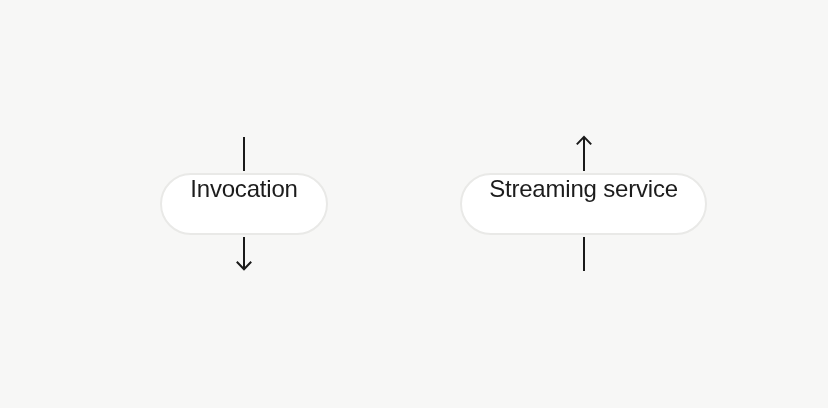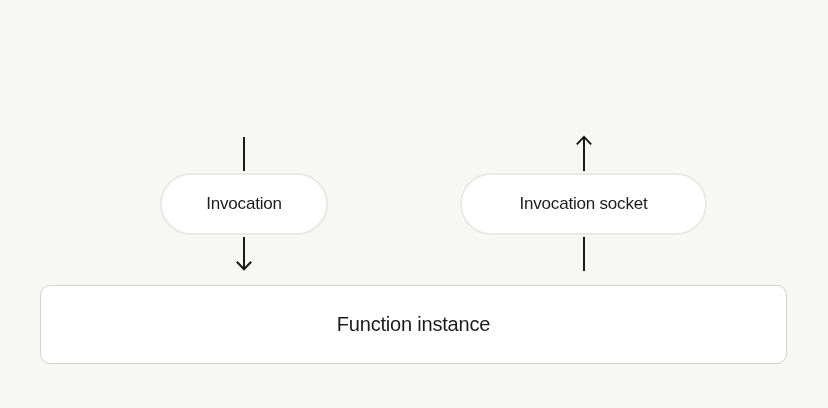--- a/index.html
+++ b/index.html
@@ -41,23 +41,23 @@
     height: 77px;
   }
   .edge-pill {
     position: absolute;
     top: 173px;
     height: 58px;
     background: #ffffff;
     border: 2px solid #e9e9e7;
     border-radius: 31px;
     display: flex;
-    align-items: center;
+    align-items: flex-start;
     justify-content: center;
-    font-size: 17px;
+    font-size: 24px;
     color: #1c1c1c;
     letter-spacing: -0.2px;
     z-index: 2;
   }
   .pill-invocation {
     left: 160px;
     width: 164px;
   }
   .pill-streaming {
     left: 460px;
@@ -76,23 +76,20 @@
     stroke-width: 2;
     fill: none;
   }
 </style>
 </head>
 <body>
 
 <div class="diagram">
 
 
-  <div class="node-box node-bottom">
-    <span>Function instance</span>
-  </div>
 
   <svg class="arrow-layer" viewBox="0 0 828 408" aria-hidden="true">
 
     <g>
       <line x1="244" y1="137" x2="244" y2="171"></line>
       <line x1="244" y1="237" x2="244" y2="268.5"></line>
       <path d="M 236.8 261.8 L 244 269.3 L 251.2 261.8"></path>
     </g>
 
     <g>
@@ -100,16 +97,16 @@
       <line x1="584" y1="137.7" x2="584" y2="171"></line>
       <line x1="584" y1="237" x2="584" y2="271"></line>
     </g>
   </svg>
 
   <div class="edge-pill pill-invocation">
     <span>Invocation</span>
   </div>
 
   <div class="edge-pill pill-streaming">
-    <span>Invocation socket</span>
+    <span>Streaming service</span>
   </div>
 
 </div>
 
 </body></html>

